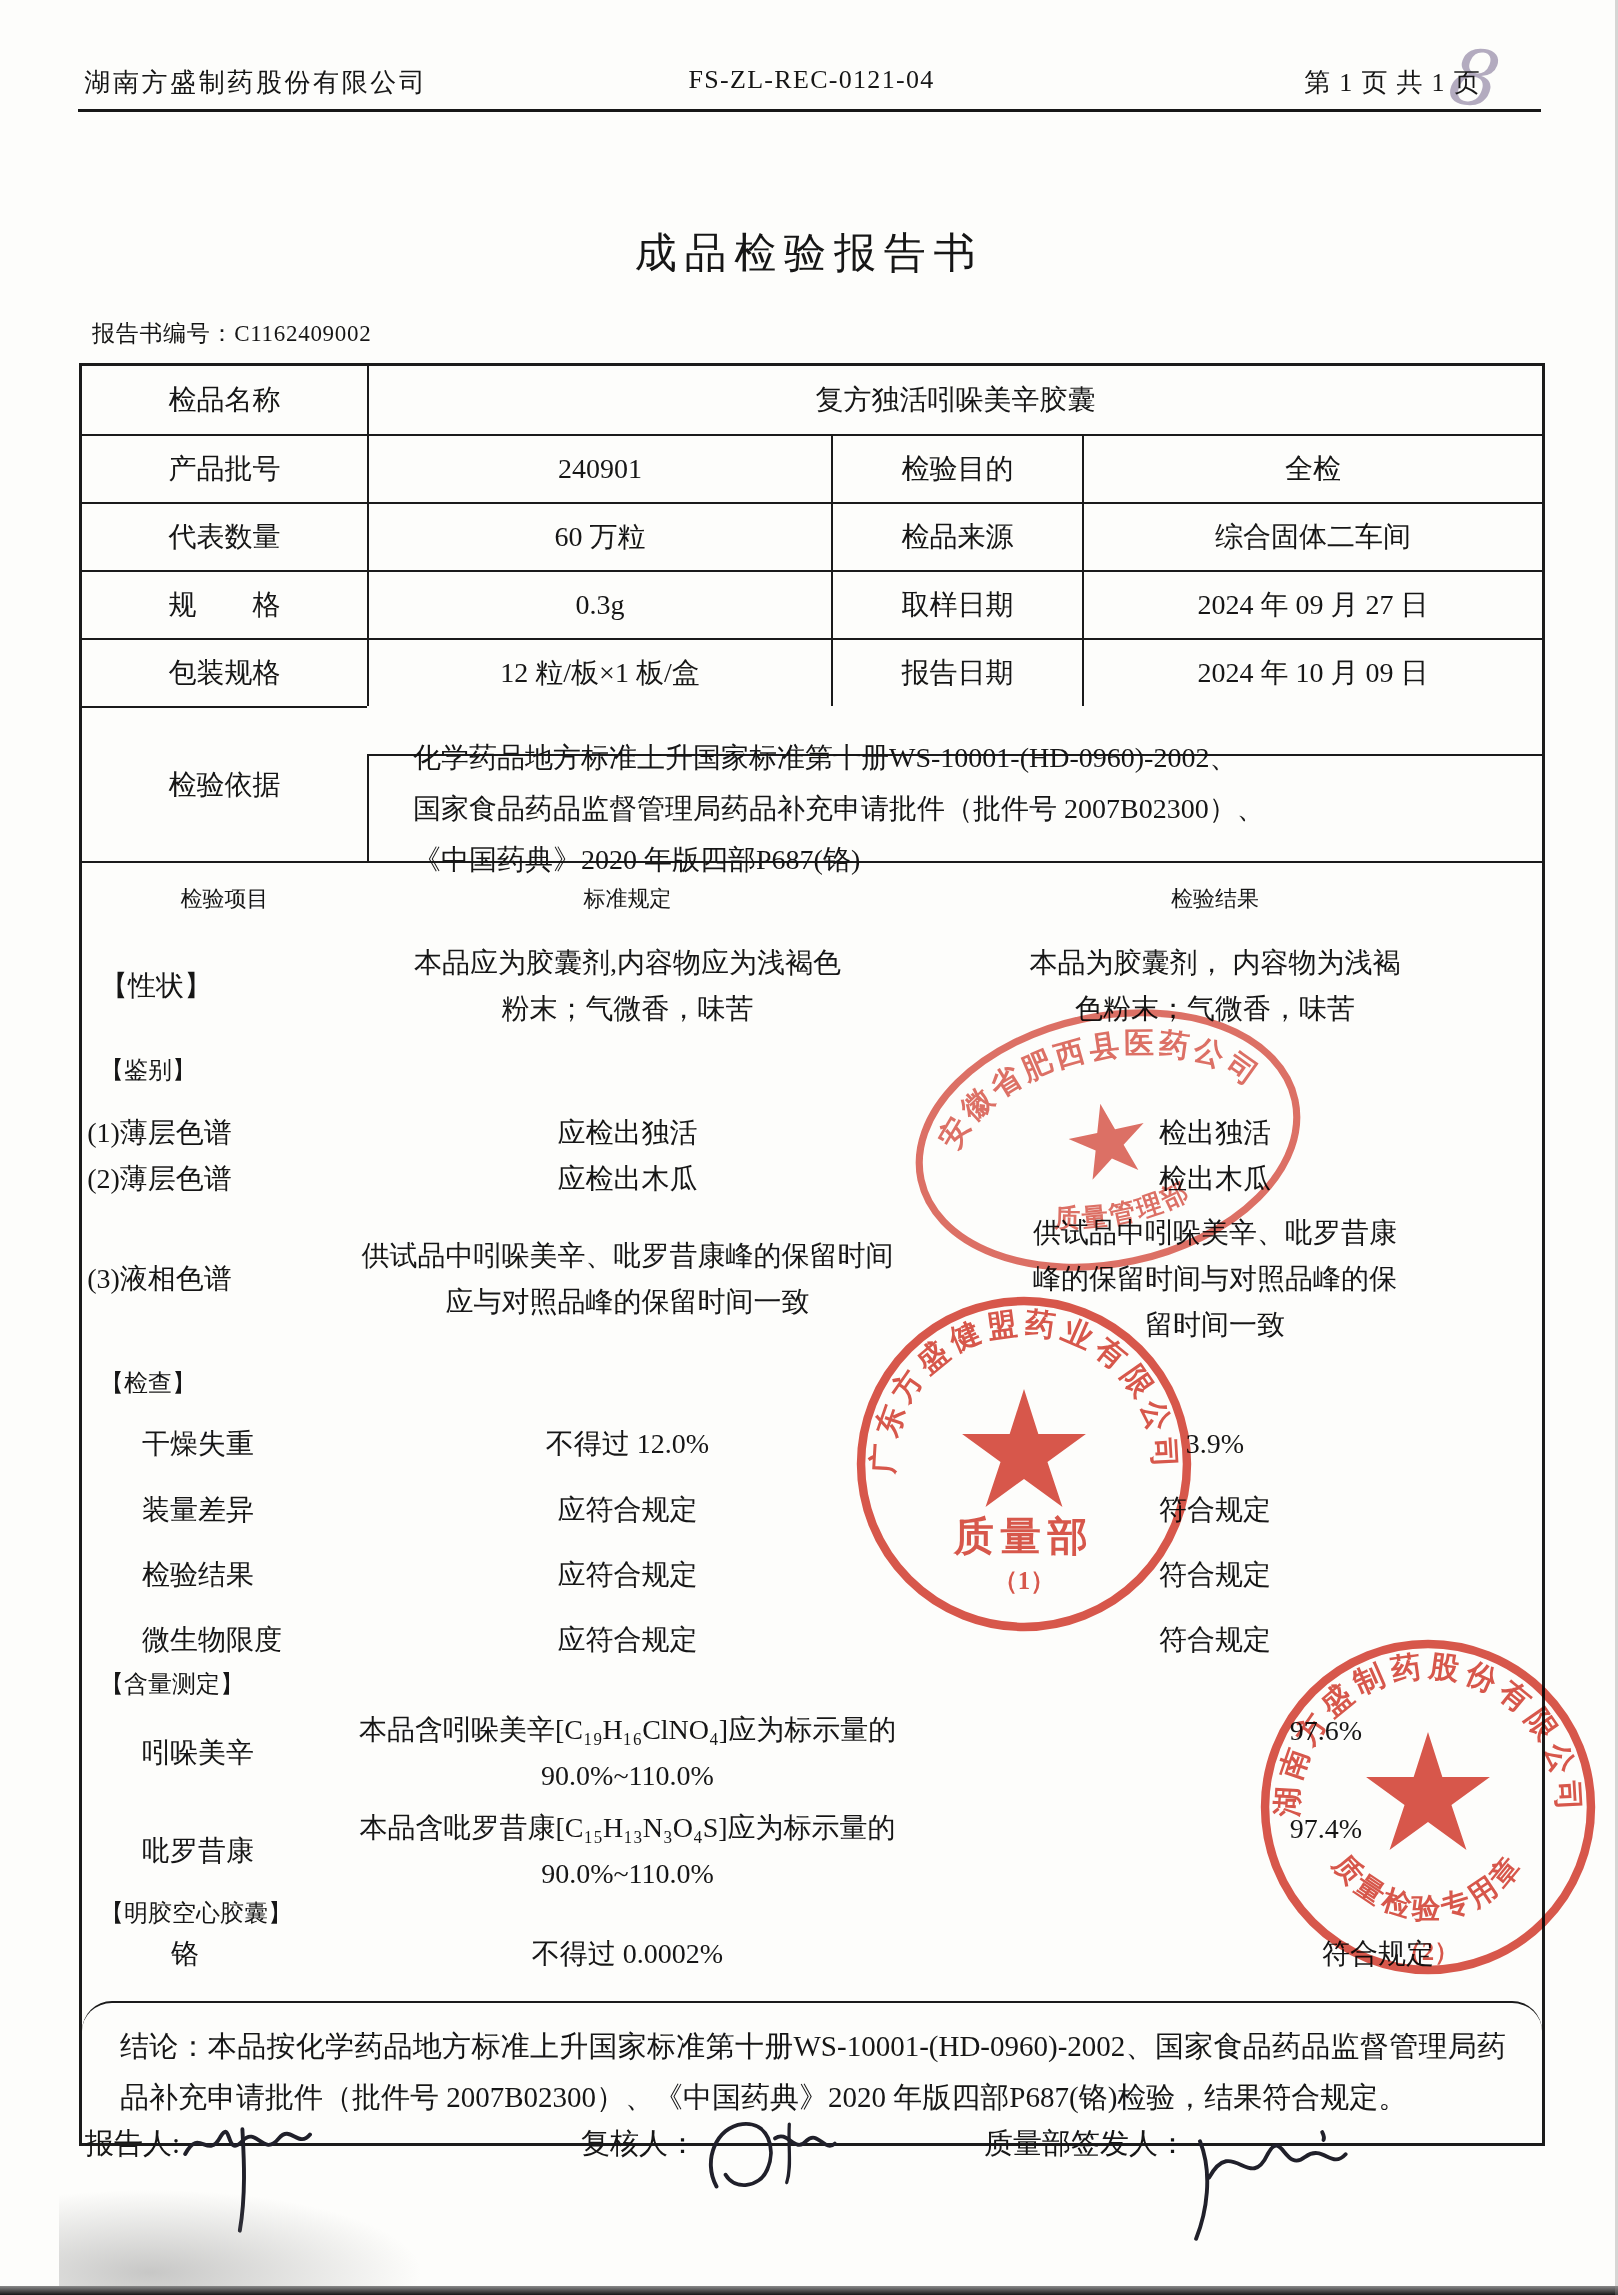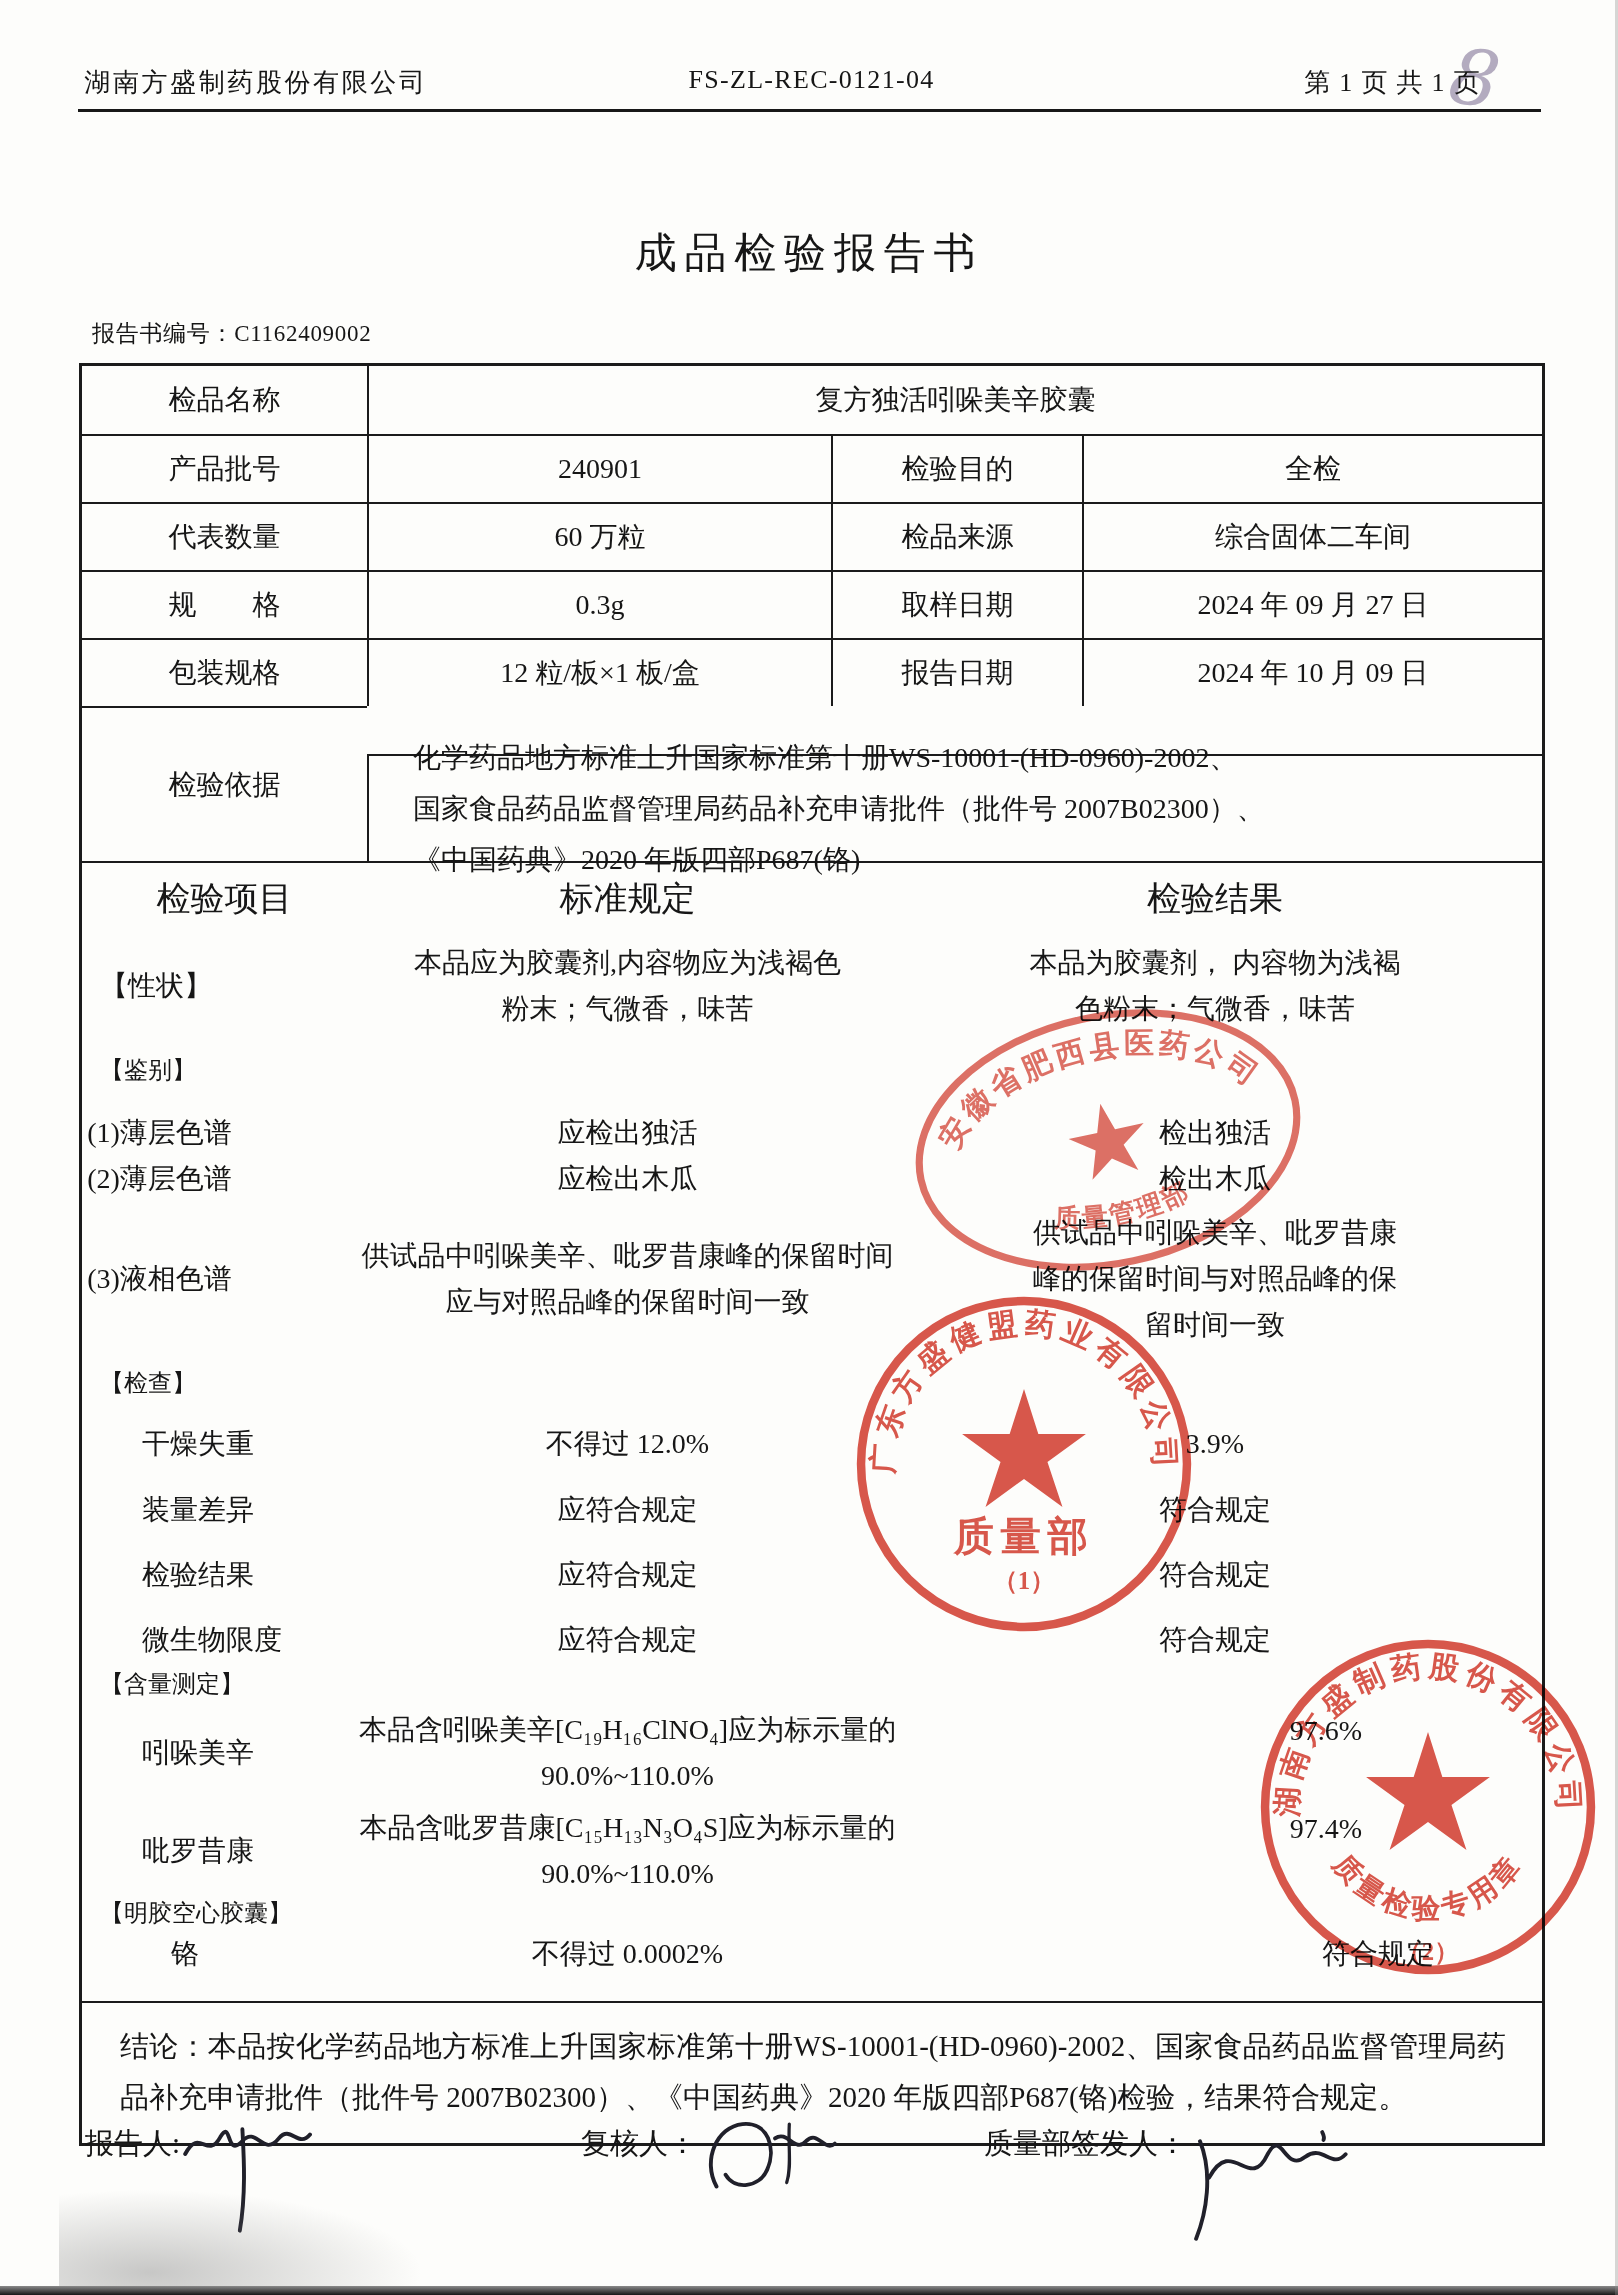--- a/index.html
+++ b/index.html
@@ -36,30 +36,30 @@
   .c-item.ind{padding-left:60px;}
   .c-item.ind2{padding-left:89px;}
   .c-item.num{padding-left:5.2px;}
   .c-std{width:521px; display:flex; align-items:center; justify-content:center;
          text-align:center; white-space:pre;}
   .c-res{flex:1; display:flex; align-items:center; justify-content:center;
          text-align:center; white-space:pre;}
   .top-align{align-items:flex-start; padding-top:3.9px;}
   .shift-r{transform:translateX(111px);}
   .shift-r2{transform:translateX(163px);}
-  .rh{height:40px; margin-top:15.6px; font-size:34px;}
+  .rh{height:40px; margin-top:15.6px; font-size:22px;}
   .row-xz{margin-top:18px; min-height:98px;}
   .row-sec{margin-top:15.6px; height:39px; font-size:24px;}
   .row-thin{height:43px;}
   .mt5{margin-top:3.3px;} .mt10{margin-top:22px;} .mt30{margin-top:19.5px;} .mt35{margin-top:23px;} .mtm10{margin-top:-6.5px;}
   .row-big{min-height:98px;}
   .row-3l{margin-top:9.8px; min-height:137px;}
   
   .concl{border-top:2.6px solid #1b1b1b; padding:18px 36px 19.5px 38px; font-size:29px;
-         line-height:51px; text-align:justify;}
+         line-height:51px; text-align:justify;border-radius:30px;}
   
   .sigrow{position:absolute; top:2124px; left:0; width:100%; height:111px; font-size:29px;}
   .siggrp{position:absolute; top:0; display:flex; align-items:flex-start;}
   .sg1{left:85px;} .sg2{left:581px;} .sg3{left:984px;}
   .sig-svg{margin-top:-9px;}
   
   .stamp{position:absolute; mix-blend-mode:multiply;}
   .stamp text{font-family:"Liberation Serif","DejaVu Serif",serif; font-weight:bold;}
   
   .hand8{position:absolute; left:1450px; top:34px; font-size:77px; font-style:italic;

